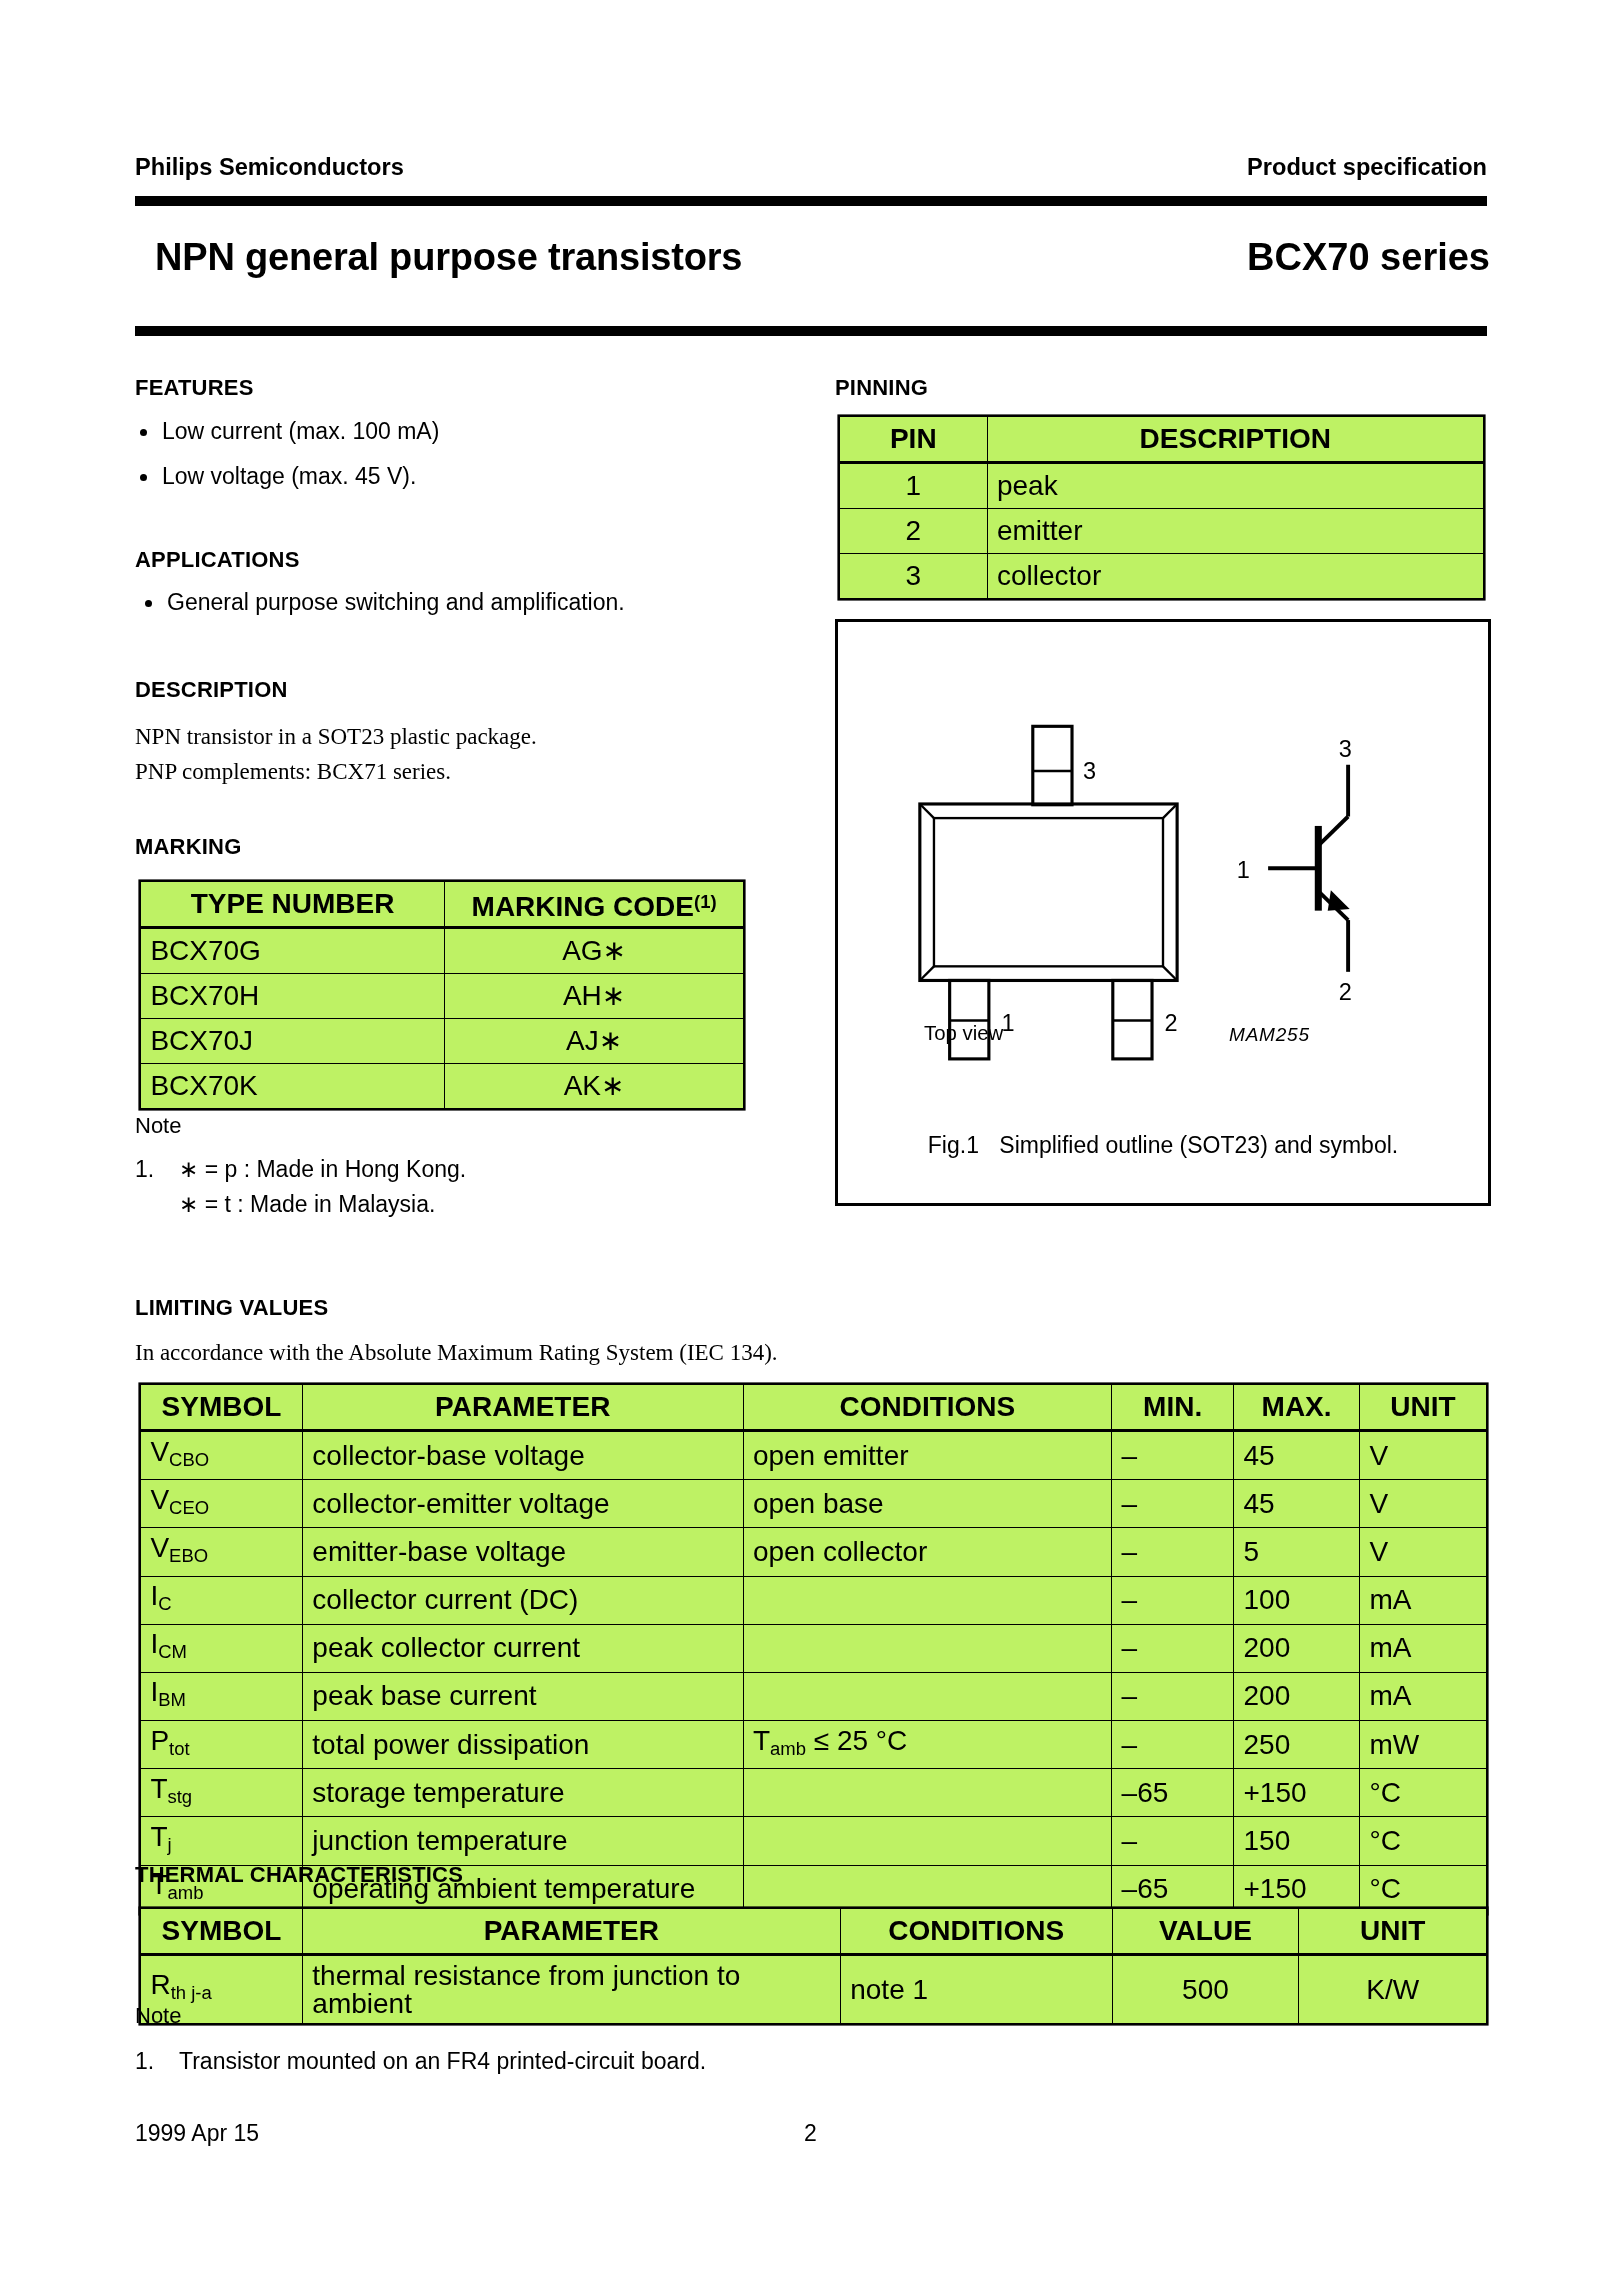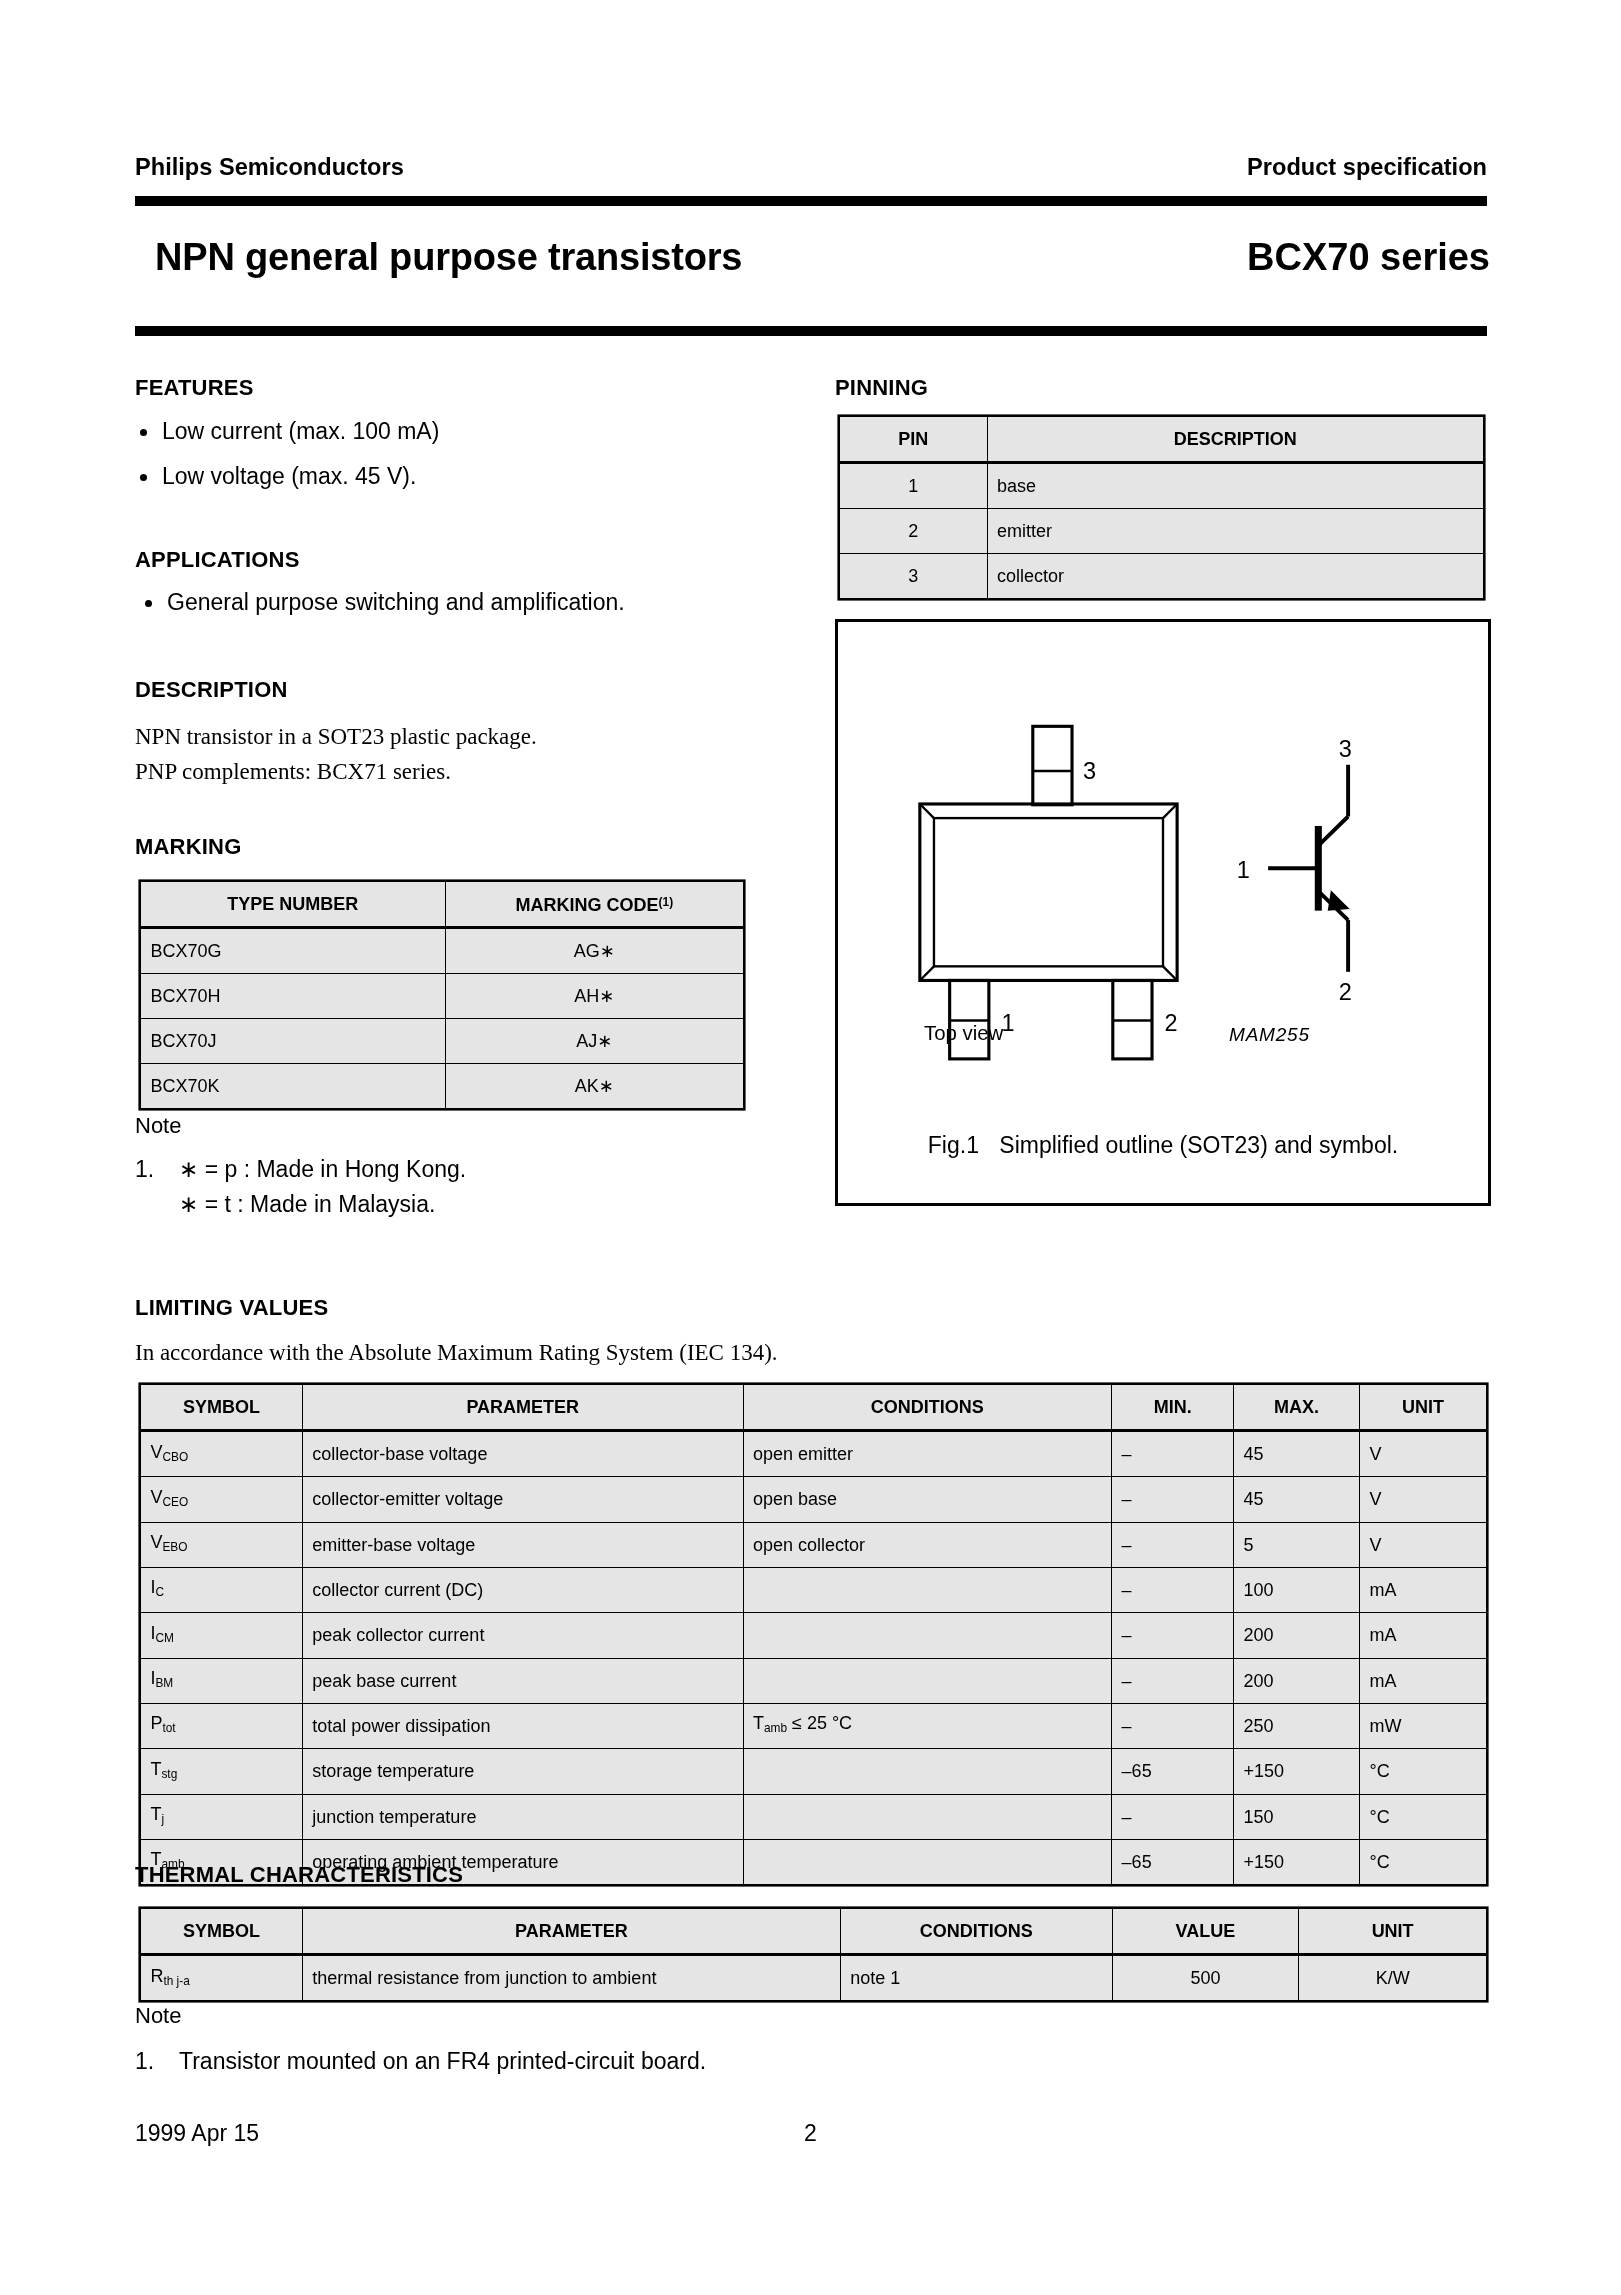--- a/index.html
+++ b/index.html
@@ -86,22 +86,22 @@
     width: 7px;
     height: 7px;
     border-radius: 50%;
     background: #000;
   }
 
   
   table.dt {
     position: absolute;
     border-collapse: collapse;
-    font-size: 18px;
-    background: #e5e5e5;
+    font-size: 28px;
+    background: #bef264;
   }
   table.dt th, table.dt td {
     border: 1.6px solid #000;
     padding: 5.5px 9.4px;
     vertical-align: middle;
     font-weight: normal;
     line-height: 28px;
     height: 33px;
   }
   table.dt th {
@@ -255,21 +255,21 @@
         <col style="width:148px">
         <col style="width:498px">
       </colgroup>
     <tbody>
         <tr class="headrow">
       <th>PIN</th>
       <th>DESCRIPTION</th>
     </tr>
     <tr>
       <td class="c">1</td>
-      <td>base</td>
+      <td>peak</td>
     </tr>
     <tr>
       <td class="c">2</td>
       <td>emitter</td>
     </tr>
     <tr>
       <td class="c">3</td>
       <td>collector</td>
     </tr>
   </tbody>

